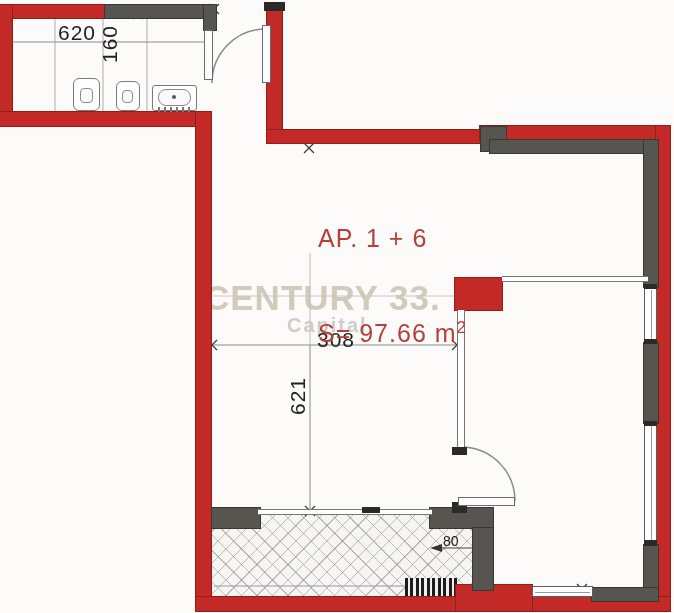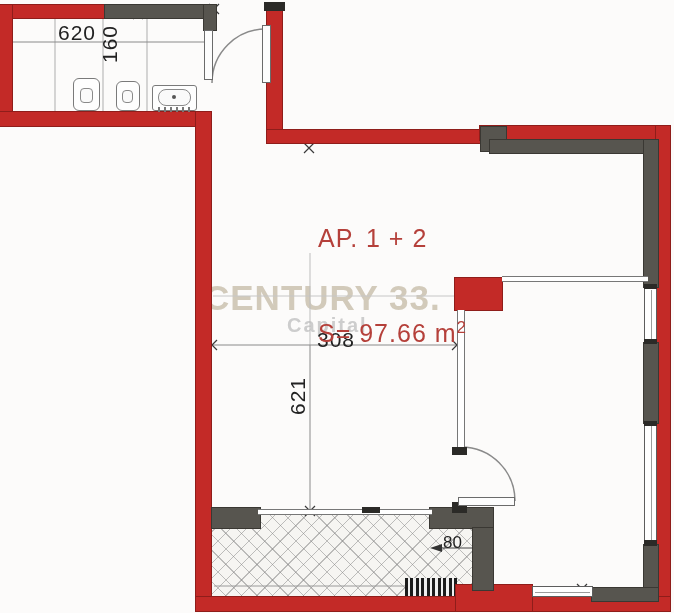--- a/index.html
+++ b/index.html
@@ -31,21 +31,21 @@
     position:absolute;
     background:repeating-linear-gradient(to right,#1c1c1c 0 3px,#efefef 3px 5.5px);
   }
   
   .fix{position:absolute;background:#fefefe;border:1.5px solid #7a7a7a;box-sizing:border-box;border-radius:6px;}
   .fix-inner{position:absolute;background:#fafafa;border:1px solid #8a8a8a;box-sizing:border-box;border-radius:4px;}
   .sink-dot{position:absolute;width:4px;height:4px;border-radius:50%;background:#555;}
   .sink-ped{position:absolute;background:repeating-linear-gradient(to right,#777 0 2px,transparent 2px 6px);}
   
   .dim{position:absolute;color:var(--dim-text,#222);font-size:21px;letter-spacing:1px;white-space:pre;}
-  .dim-small{font-size:17px;letter-spacing:0;}
+  .dim-small{font-size:14px;letter-spacing:0;}
   .rot{transform:rotate(-90deg);transform-origin:center center;}
   .unit-text{position:absolute;left:318px;top:163px;color:var(--text-red,#b5403a);
     font-size:25px;line-height:30px;letter-spacing:1px;white-space:pre;}
   .unit-text sup{font-size:17px;}
   .wm-brand{position:absolute;left:204px;top:278px;font-size:35px;font-weight:bold;
     color:var(--watermark-brand,#cbc2b0);opacity:.85;letter-spacing:1px;white-space:pre;}
   .wm-sub{position:absolute;left:287px;top:314px;font-size:20px;font-weight:bold;
     color:var(--watermark-sub,#cdcdcd);letter-spacing:2px;}
   svg.lines{position:absolute;left:0;top:0;z-index:3;}
   .z1{z-index:1}.z2{z-index:2}.z4{z-index:4}.z5{z-index:5}.z6{z-index:6}
@@ -143,17 +143,17 @@
   <div class="sink-dot z5" style="left:172px;top:95px;"></div>
   <div class="sink-ped z5" style="left:158px;top:107px;width:33px;height:5px;"></div>
 
   <div class="dim z6" style="left:58px;top:21px;">620</div>
   <div class="dim rot z6" style="left:95px;top:28px;width:38px;height:32px;text-align:center;">160</div>
   <div class="dim z6" style="left:317px;top:328px;">308</div>
   <div class="dim rot z6" style="left:280px;top:380px;width:44px;height:32px;text-align:center;">621</div>
   <div class="dim dim-small z6" style="left:443px;top:533px;">80</div>
 
   <div class="unit-text z6">
-    <div>AP. 1 + 2</div>
+    <div>AP. 1 + 6</div>
     <div><span>S= 97.66 m</span><sup>2</sup></div>
   </div>
 
 </div>
 
 </body></html>

